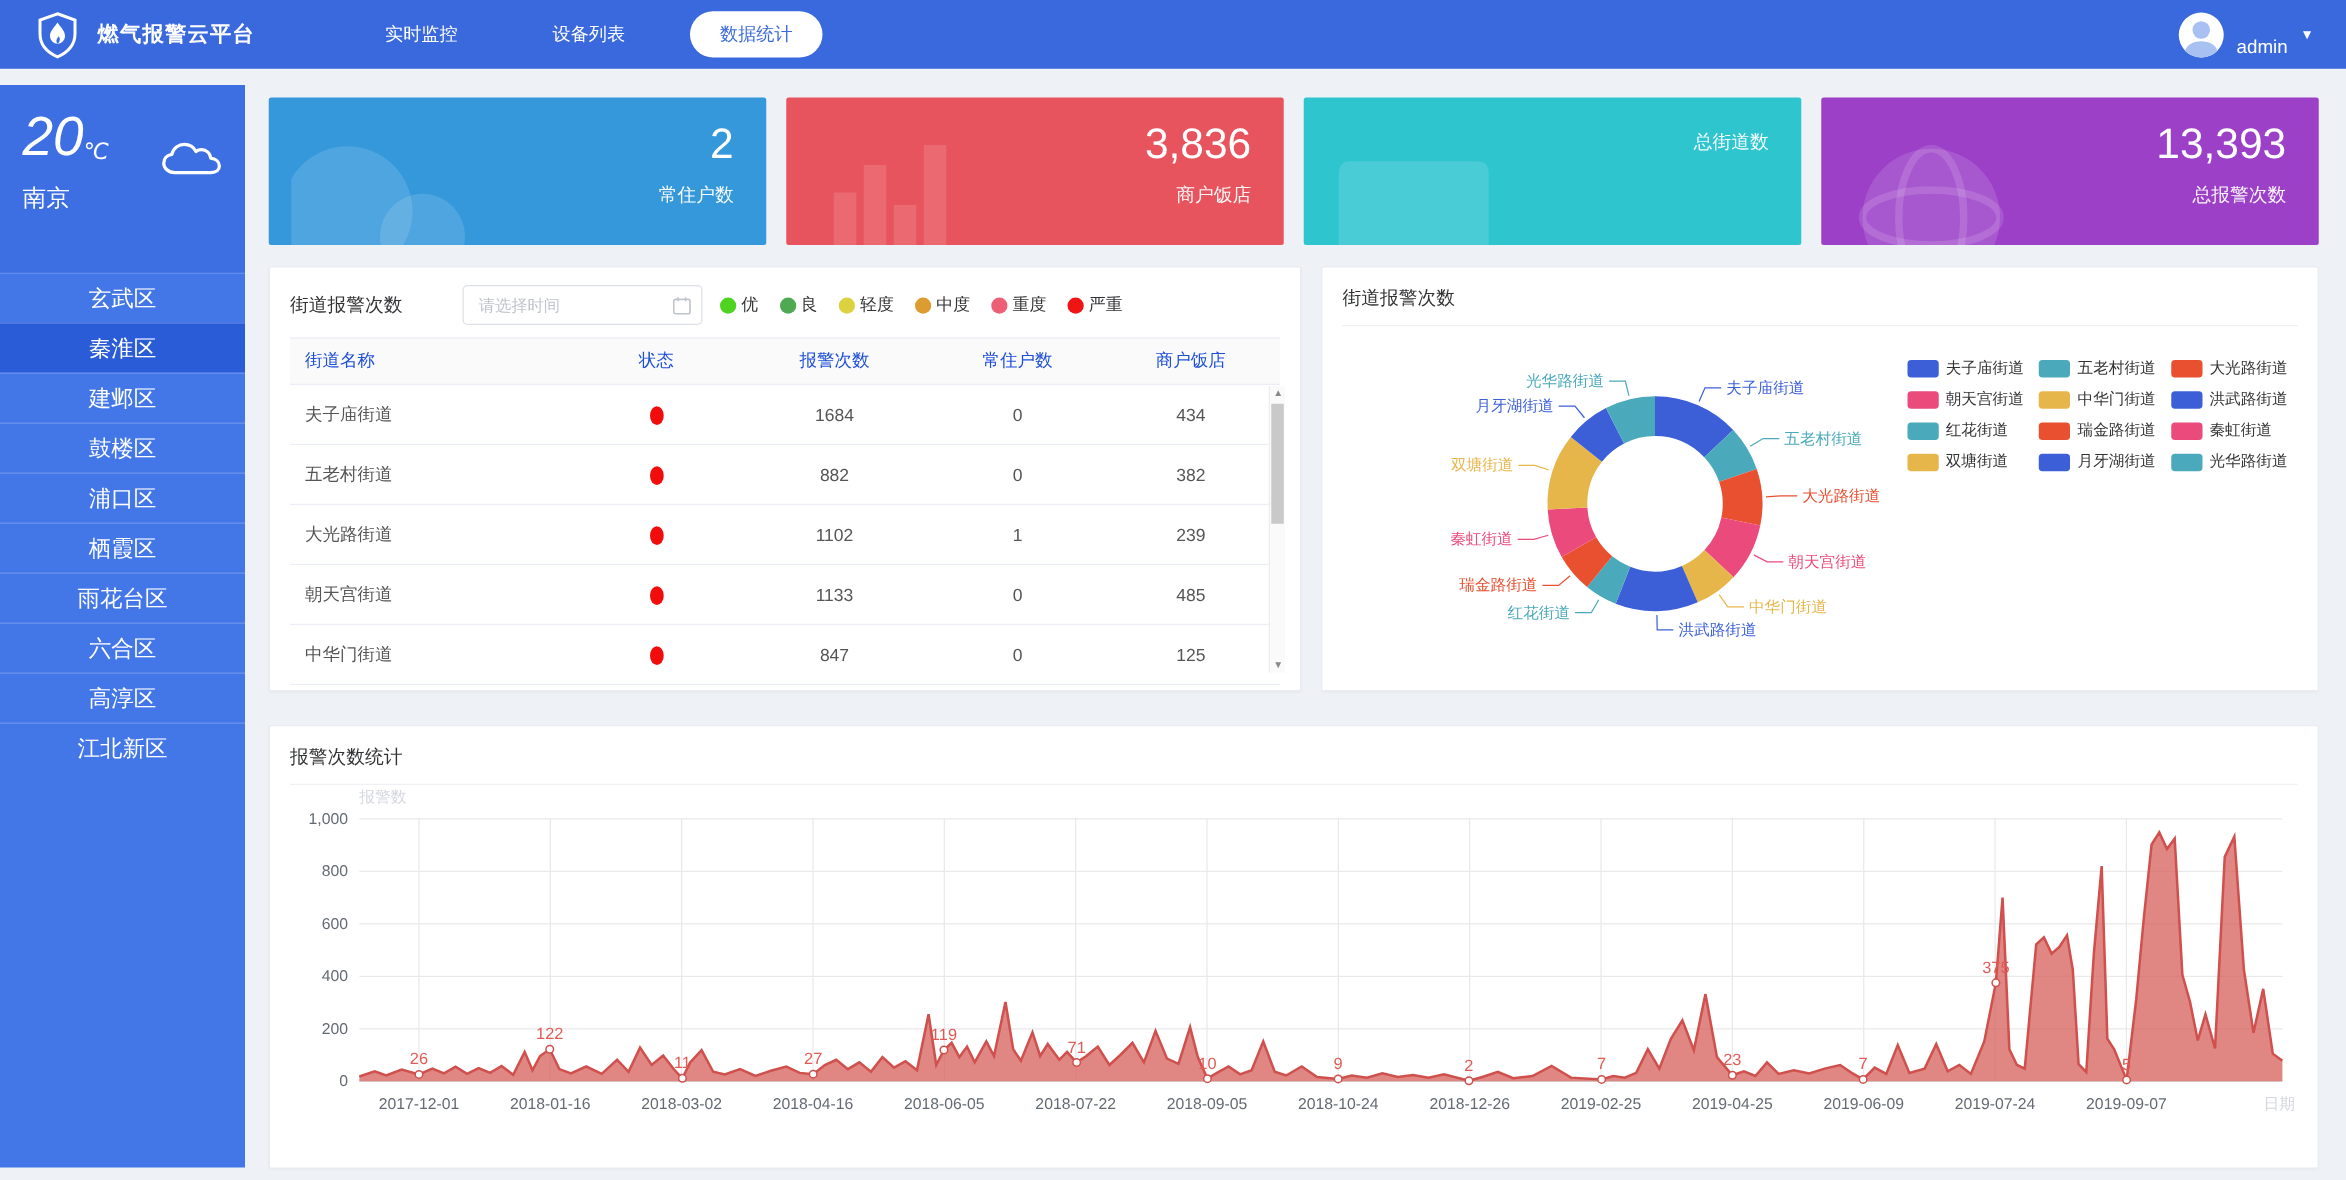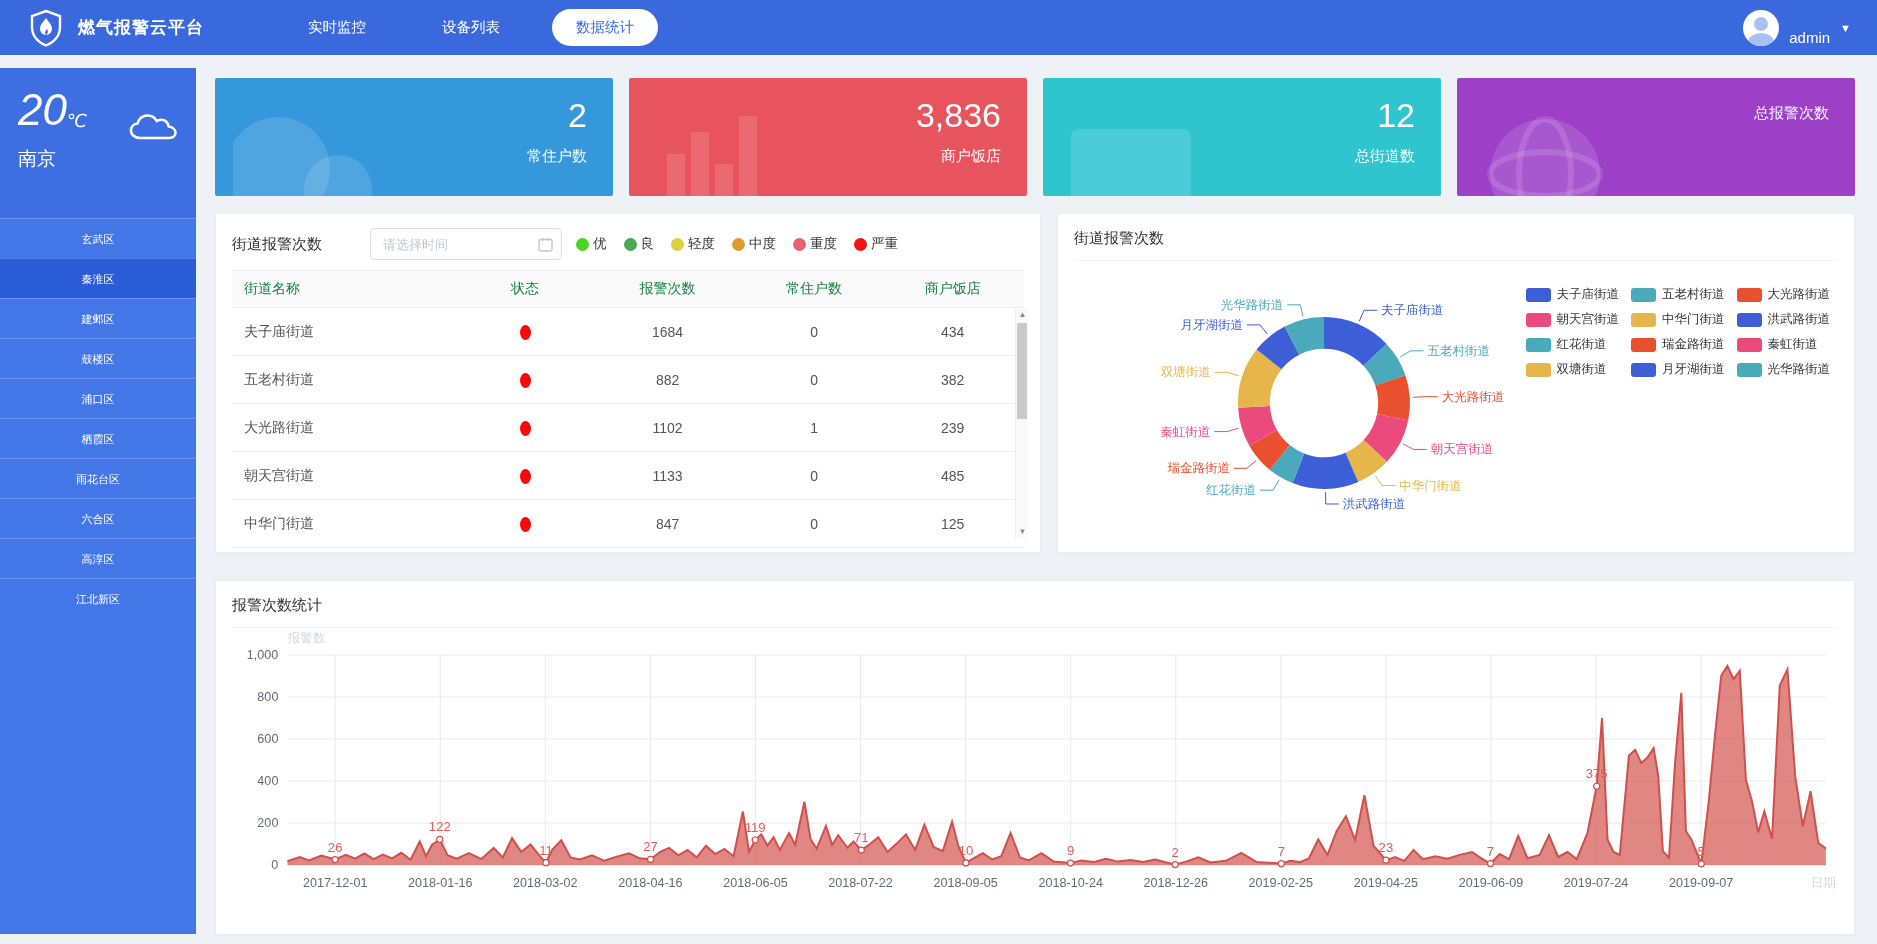--- a/index.html
+++ b/index.html
@@ -23,21 +23,21 @@
 
   
   .sidebar { position:absolute; left:0; top:68px; width:196px; height:866px; background:#4377e8; }
   .weather { height:150px; background:#3d6fe3; color:#fff; padding:20px 18px 0 18px; position:relative; }
   .temp-row { display:flex; align-items:flex-end;font-style:italic; }
   .temp { font-size:44px; font-weight:300; line-height:1; }
   .temp-unit { font-size:18px; margin-top:2px; }
   .cloud { position:absolute; right:16px; top:38px; }
   .city { font-size:19px; margin-top:14px; }
   .districts { list-style:none; }
-  .districts li { height:40px; line-height:40px; text-align:center; color:#fff; font-size:11px;
+  .districts li { height:40px; line-height:40px; text-align:center; color:#fff; font-size:18px;
                   border-top:1px solid rgba(255,255,255,.22); cursor:pointer; }
   .districts li.active { background:#2a5cd7; }
 
   
   .main { position:absolute; left:196px; top:55px; width:1681px; height:889px; padding:23px 22px 0 19px; }
   .stats { display:flex; gap:16px; }
   .stat-card { flex:1; height:118px; border-radius:2px; position:relative; overflow:hidden; color:#fff;
                text-align:right; padding:16px 26px; }
   .stat-value { font-size:34px; line-height:1.25; }
   .stat-label { font-size:15px; margin-top:10px; opacity:.95; }
@@ -58,21 +58,21 @@
                       font-size:13px; color:#606266; background:transparent;
                       font-family:"Liberation Sans",sans-serif; }
   .date-input input::placeholder { color:#c0c4cc; }
   .date-input svg { position:absolute; right:8px; top:8px; }
   .aq-legend { display:flex; align-items:center; margin-left:14px; gap:17px; }
   .aq-item { display:flex; align-items:center; gap:4px; font-size:13.5px; color:#303133; }
   .aq-dot { width:13px; height:13px; border-radius:50%; }
 
   .tbl { position:absolute; left:16px; right:16px; top:56px; bottom:14px; font-size:14px; }
   .tbl-header { display:flex; height:38px; align-items:center; background:#fafafa;
-                border-top:1px solid #ebeef5; border-bottom:1px solid #ebeef5; color:#15803d; }
+                border-top:1px solid #ebeef5; border-bottom:1px solid #ebeef5; color:#1d4ed8; }
   .tbl-row { display:flex; height:48px; align-items:center; border-bottom:1px solid #ebeef5; color:#555; }
   .c-name { width:29%; padding-left:12px; }
   .c-status { width:16%; text-align:center; }
   .c-alarm { width:20%; text-align:center; }
   .c-res { width:17%; text-align:center; }
   .c-mer { width:18%; text-align:center; }
   .dot-red { display:inline-block; width:11px; height:15px; border-radius:50%; background:#f20d0d; vertical-align:middle; }
   .scrollbar { position:absolute; right:-4px; top:39px; bottom:0; width:13px; background:#fafafa; border-left:1px solid #ededed; }
   .scrollbar .arrow { position:absolute; left:0; width:13px; height:12px; font-size:8px; color:#8a8a8a; text-align:center; line-height:12px; }
   .scrollbar .thumb { position:absolute; left:1px; top:14px; width:10px; height:42%; background:#c9c9c9; }
@@ -157,29 +157,29 @@
           <rect x="68" y="70" width="18" height="50" fill="rgba(255,255,255,0.13)"></rect>
           <rect x="92" y="22" width="18" height="98" fill="rgba(255,255,255,0.13)"></rect>
         </svg>
         <div class="stat-value">3,836</div>
         <div class="stat-label">商户饭店</div>
       </div>
       <div class="stat-card" style="background: rgb(47, 197, 207);">
         <svg width="150" height="110">
           <rect x="10" y="35" width="120" height="85" rx="8" fill="rgba(255,255,255,0.13)"></rect>
         </svg>
-        <div class="stat-value">12</div>
         <div class="stat-label">总街道数</div>
       </div>
       <div class="stat-card" style="background: rgb(156, 64, 200);">
         <svg width="150" height="110">
           <circle cx="70" cy="80" r="55" fill="rgba(255,255,255,0.13)"></circle>
           <ellipse cx="70" cy="80" rx="26" ry="55" fill="none" stroke="rgba(255,255,255,0.13)" stroke-width="6"></ellipse>
           <ellipse cx="70" cy="80" rx="55" ry="22" fill="none" stroke="rgba(255,255,255,0.13)" stroke-width="6"></ellipse>
         </svg>
+        <div class="stat-value">13,393</div>
         <div class="stat-label">总报警次数</div>
       </div>
     </div>
 
   <div class="mid-row">
 
     <div class="card panel-left">
       <div class="left-head">
         <div class="panel-title">街道报警次数</div>
         <div class="date-input">

